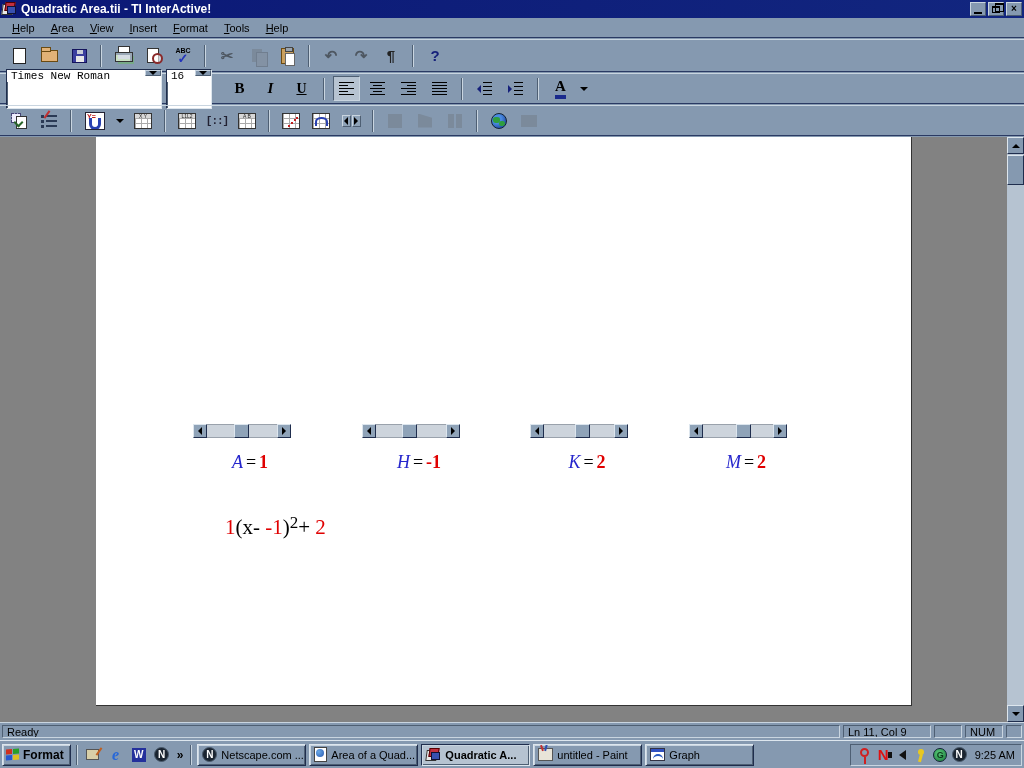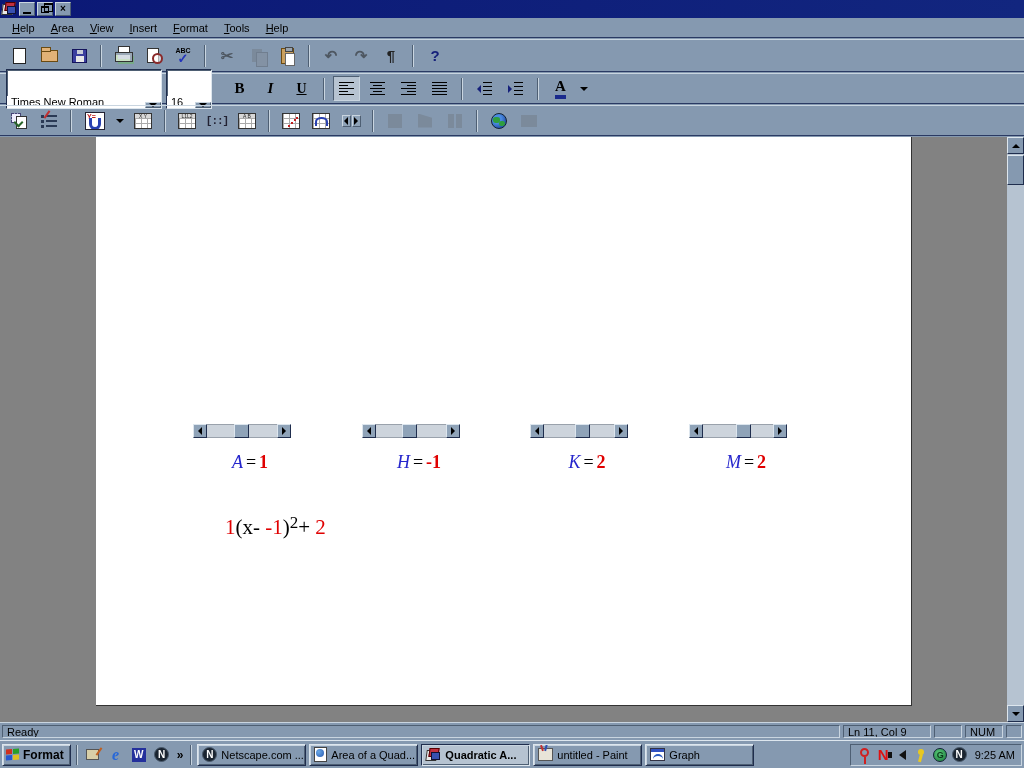--- a/index.html
+++ b/index.html
@@ -56,21 +56,21 @@
   .ic-spell{font-size:7px;font-weight:bold;color:#000;text-align:center;line-height:6px;}
   .ic-spell .chk{display:block;color:#2233bb;font-size:13px;line-height:10px;font-weight:bold;}
   .glyphbtn{font-size:15px;color:#222;font-weight:bold;line-height:1;}
   .ic-copy{width:10px;height:13px;background:#6d7f94;position:relative;}
   .ic-copy:before{content:"";position:absolute;left:4px;top:3px;width:10px;height:13px;background:#7d8fa4;border:1px solid #5a6a7e;}
   .ic-paste{width:13px;height:16px;background:#caa05e;border:1px solid #6a4a12;position:relative;}
   .ic-paste:before{content:"";position:absolute;left:3px;top:-2px;width:6px;height:3px;background:#9aa4ae;border:1px solid #444;}
   .ic-paste:after{content:"";position:absolute;left:3px;top:4px;width:8px;height:11px;background:#fff;border:1px solid #666;}
 
   
-  .combo{height:40px;background:#fff;display:flex;align-items:flex-end;border:1px solid;border-color:var(--xdark) var(--xlight) var(--xlight) var(--xdark);box-shadow:inset 1px 1px 0 var(--dark);}
+  .combo{height:40px;background:#fff;display:flex;align-items:flex-start;border:1px solid;border-color:var(--xdark) var(--xlight) var(--xlight) var(--xdark);box-shadow:inset 1px 1px 0 var(--dark);font-family:Liberation Mono, monospace;}
   .combo .val{flex:1;display:flex;align-items:center;padding-left:4px;font-size:11px;color:#000;background:#fff;white-space:nowrap;overflow:hidden;}
   .combo .drop{width:16px;background:var(--face);display:flex;align-items:center;justify-content:center;border:1px solid;border-color:var(--light) var(--dark) var(--dark) var(--light);}
   .arrow-down{width:0;height:0;border-left:4px solid transparent;border-right:4px solid transparent;border-top:4px solid #000;}
   .arrow-up{width:0;height:0;border-left:4px solid transparent;border-right:4px solid transparent;border-bottom:4px solid #000;}
   .arrow-left{width:0;height:0;border-top:4px solid transparent;border-bottom:4px solid transparent;border-right:4px solid #000;}
   .arrow-right{width:0;height:0;border-top:4px solid transparent;border-bottom:4px solid transparent;border-left:4px solid #000;}
 
   .fmtbtn{width:27px;height:25px;display:flex;align-items:center;justify-content:center;flex:0 0 auto;}
   .fmtbtn.pressed{background:#b6c3d1;border:1px solid;border-color:var(--dark) var(--light) var(--light) var(--dark);}
   .b-glyph{font-family:"Liberation Serif",serif;font-weight:bold;font-size:15px;}
@@ -176,20 +176,21 @@
 </style>
 </head>
 <body>
 
 <div class="titlebar">
   <span class="ti-icon">
       <i class="p1"></i>
       <i class="p2"></i>
       <i class="p3"></i>
     </span>
+  <span class="apptitle">Quadratic Area.tii - TI InterActive!</span>
   <span class="winbtn raised">
       <span class="minglyph"></span>
     </span>
   <span class="winbtn raised">
       <span class="restglyph"></span>
     </span>
   <span class="winbtn raised">×</span>
 </div>
 
 <div class="menubar">

